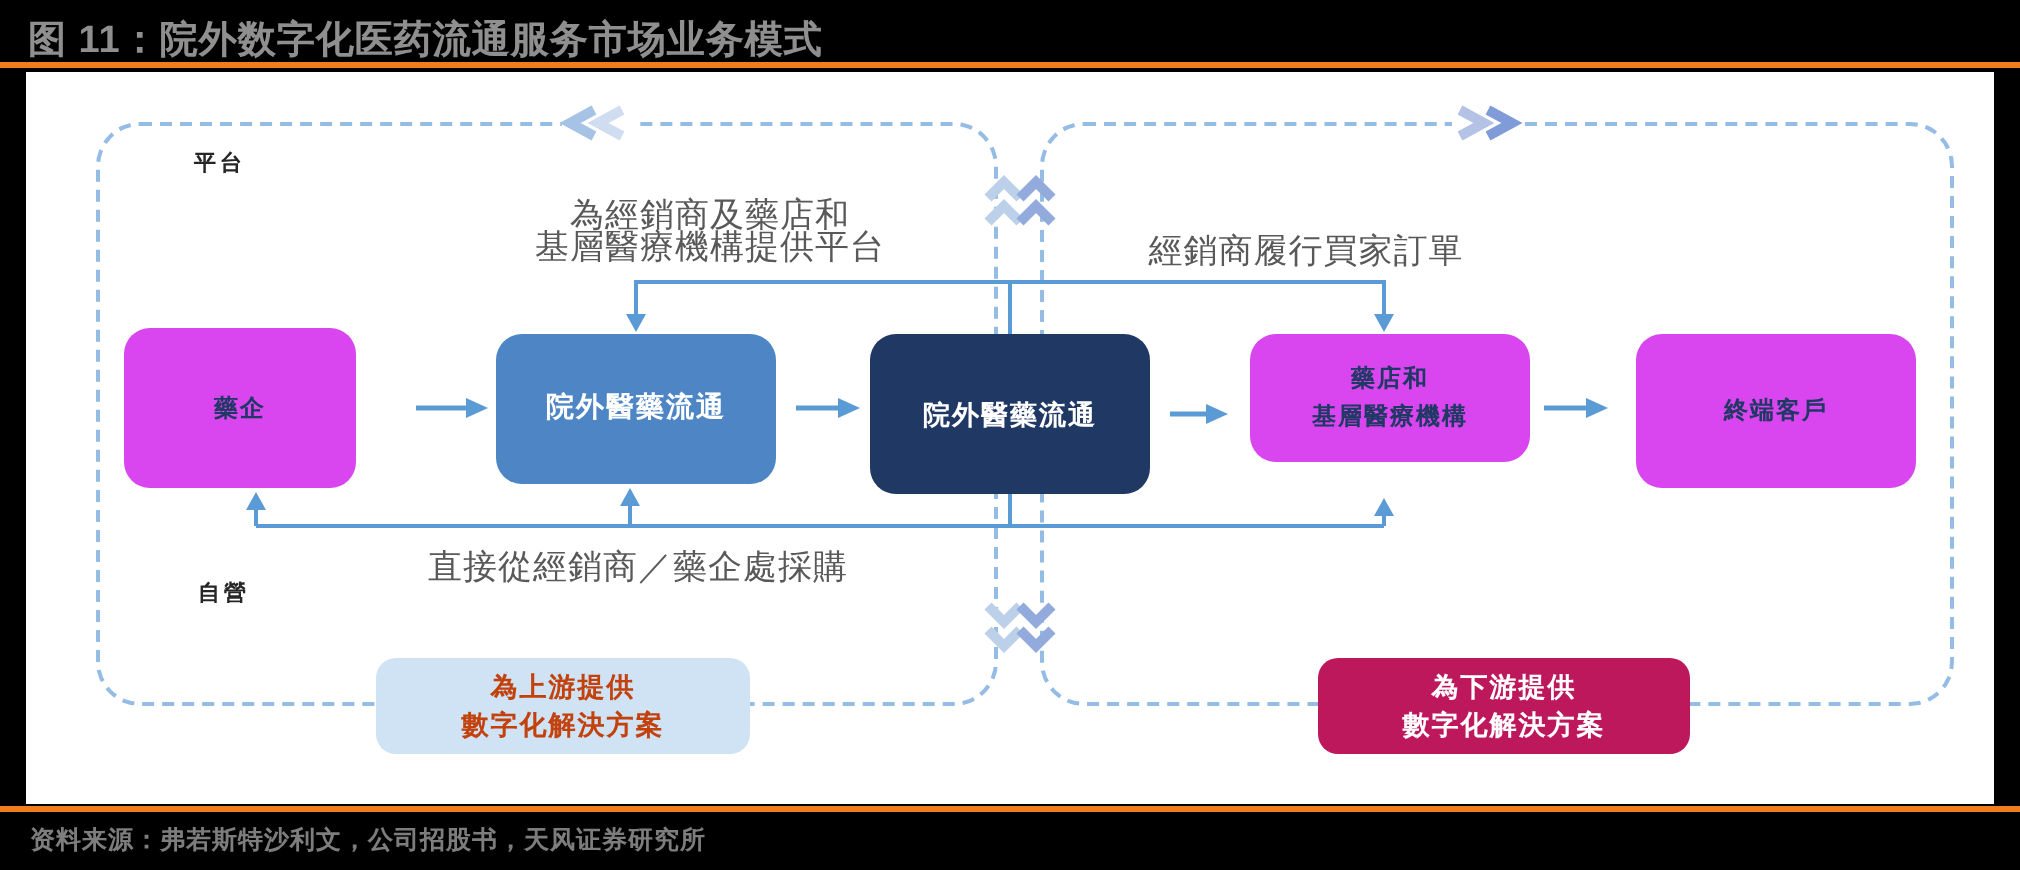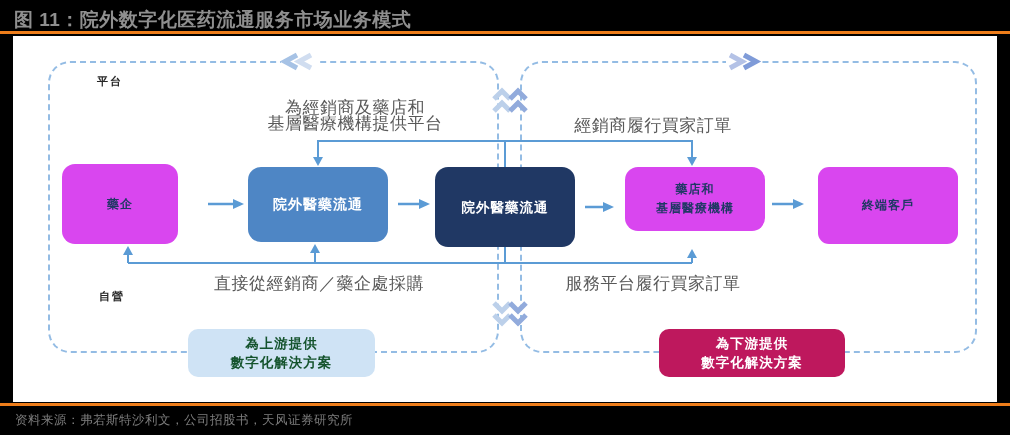--- a/index.html
+++ b/index.html
@@ -8,21 +8,21 @@
     background:#000;font-family:"Liberation Sans",sans-serif;
   }
   .hdr-title{
     position:absolute;left:14px;top:7px;font-size:19px;font-weight:bold;
     color:#8f8f8f;letter-spacing:.5px;
   }
   .rule{position:absolute;left:0;width:1010px;background:#ee7d1a;}
   .rule.top{top:31px;height:3px;}
   .rule.bottom{top:403px;height:3px;}
   .src-line{
-    position:absolute;left:15px;top:412px;font-size:12.5px;font-weight:normal;
+    position:absolute;left:15px;top:412px;font-size:12.5px;font-weight:bold;
     color:#7d7d7d;letter-spacing:.5px;
   }
   .figure{
     position:absolute;left:13px;top:36px;width:984px;height:366px;
     background:#fff;font-family:"Liberation Serif","DejaVu Serif",serif;
   }
   .dashed-box{
     position:absolute;border:2px dashed #94bce4;border-radius:22px;z-index:1;
   }
   .db-left{left:35px;top:25px;width:447px;height:288px;}
@@ -36,32 +36,32 @@
     align-items:center;justify-content:center;text-align:center;z-index:3;
     font-weight:bold;letter-spacing:1px;line-height:19px;
   }
   .node.light{background:#d946ef;color:#1f3864;font-size:12px;}
   .node.mid{background:#4e86c5;color:#fff;font-size:14px;}
   .node.navy{background:#203864;color:#fff;font-size:13.5px;}
   .n-pharma{left:49px;top:128px;width:116px;height:80px;}
   .n-dist{left:235px;top:131px;width:140px;height:75px;}
   .n-platform{left:422px;top:131px;width:140px;height:80px;}
   .n-pharmacy{left:612px;top:131px;width:140px;height:64px;font-size:13.5px;}
-  .n-customer{left:805px;top:131px;width:140px;height:77px;border-radius:11px;}
+  .n-customer{left:805px;top:131px;width:140px;height:77px;}
   .annot{
     position:absolute;color:#595959;font-size:17px;line-height:16px;
     text-align:center;transform:translateX(-50%);z-index:4;white-space:nowrap;
     letter-spacing:.5px;
   }
   .sol-box{
     position:absolute;border-radius:10px;display:flex;flex-direction:column;
     align-items:center;justify-content:center;text-align:center;z-index:4;
     font-weight:bold;font-size:13.5px;line-height:19px;letter-spacing:1px;
   }
-  .sol-up{left:175px;top:293px;width:187px;height:48px;background:#cfe3f5;color:#14532d;}
+  .sol-up{left:175px;top:293px;width:187px;height:48px;background:#cfe3f5;color:#c2410c;}
   .sol-down{left:646px;top:293px;width:186px;height:48px;background:#be185d;color:#fff;}
   .overlay{position:absolute;left:0;top:0;z-index:2;pointer-events:none;}
 </style>
 </head>
 <body>
 
 <div class="hdr-title">图 11：院外数字化医药流通服务市场业务模式</div>
 <div class="rule top"></div>
 
 <div class="figure">
@@ -146,21 +146,20 @@
     <div>為經銷商及藥店和</div>
     <div>基層醫療機構提供平台</div>
   </div>
   <div class="annot" style="left:640px;top:82px;">
     <div>經銷商履行買家訂單</div>
   </div>
   <div class="annot" style="left:306px;top:240px;">
     <div>直接從經銷商／藥企處採購</div>
   </div>
   <div class="annot" style="left:640px;top:240px;">
-    <div>服務平台履行買家訂單</div>
   </div>
 
   <div class="sol-box sol-up">
     <span>為上游提供</span>
     <span>數字化解決方案</span>
   </div>
   <div class="sol-box sol-down">
     <span>為下游提供</span>
     <span>數字化解決方案</span>
   </div>

